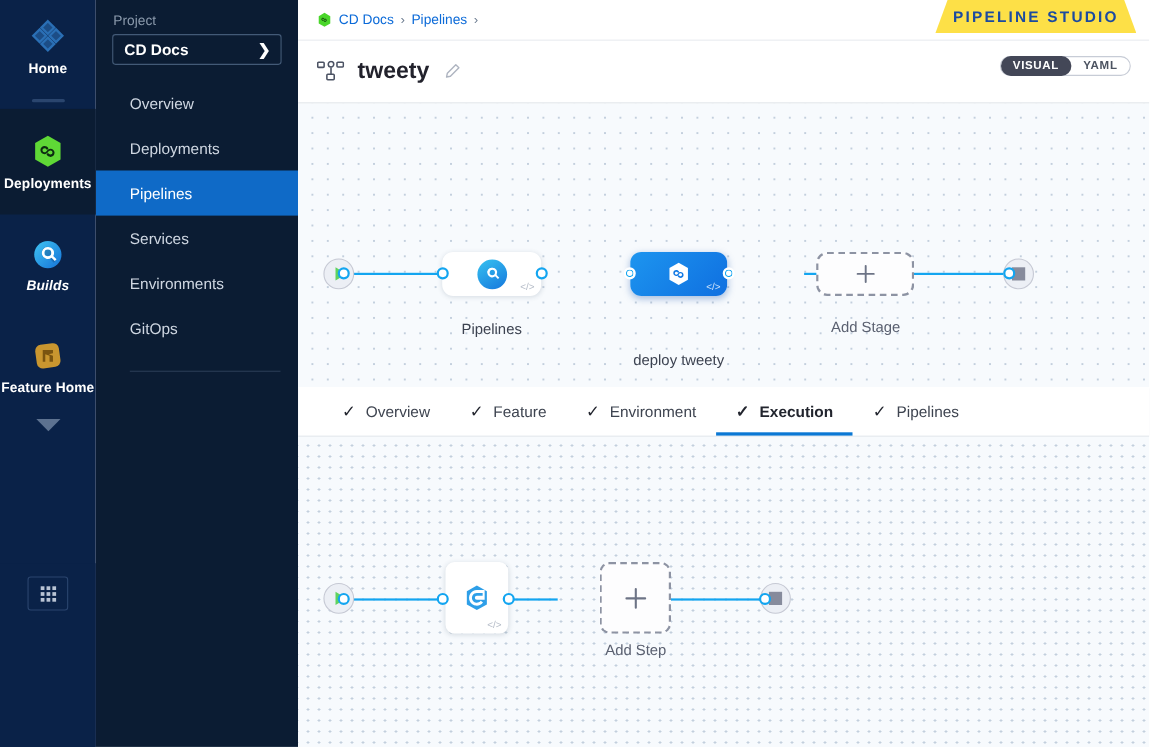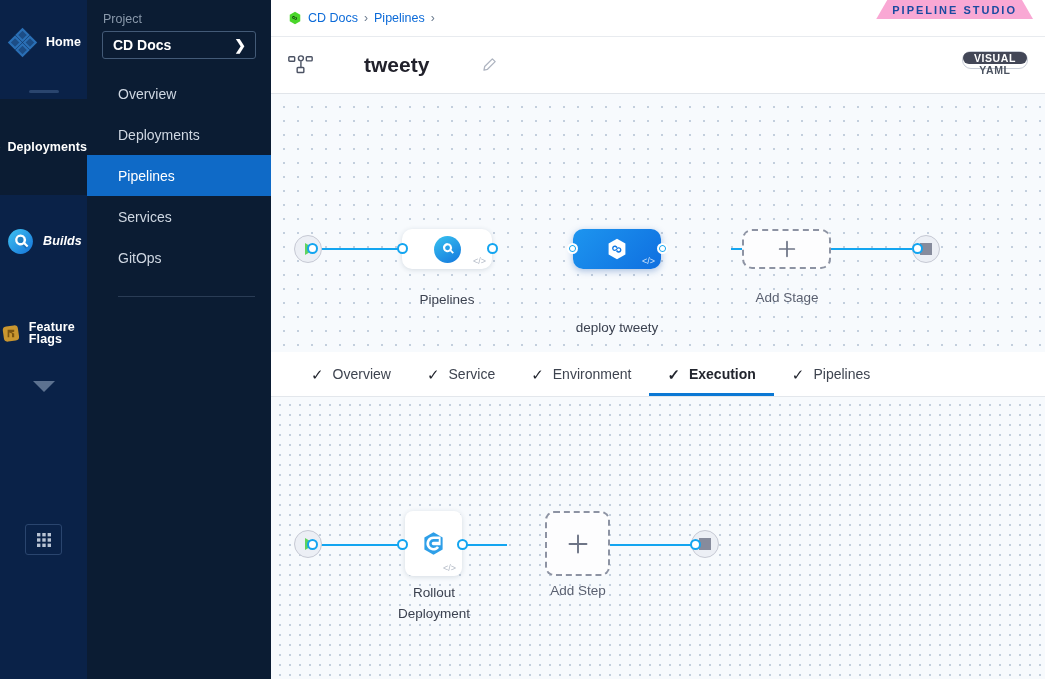--- a/index.html
+++ b/index.html
@@ -13,21 +13,21 @@
   
   .rail {
     width: 87px; height: 679px;
     background: #0a2248;
     display: flex; flex-direction: column; align-items: center;
     flex: 0 0 87px;
     position: relative;
   }
   .rail-item {
     width: 87px; height: 91px;
-    display: flex; flex-direction: row;
+    display: flex; flex-direction: column;
     align-items: center; justify-content: center;
     gap: 7px; cursor: pointer;
   }
   .rail-item.dark { background: #0b1c33; }
   .rail-label {
     color: #ffffff; font-size: 12.5px; font-weight: bold;
     letter-spacing: .1px; line-height: 1;
   }
   .rail-divider { width: 30px; height: 3px; background: #2a456e; border-radius: 2px; margin: 6px 0 6px; }
   .rail-caret {
@@ -78,40 +78,40 @@
   .main { flex: 1 1 auto; height: 679px; position: relative; background:#fff; overflow:hidden; }
 
   .breadcrumb-bar {
     height: 36px; display:flex; align-items:center; gap:6px;
     padding-left: 17px; background:#fff; position:relative; z-index:3;
   }
   .bc-link { color:#0b6ad8; font-size:12.5px; cursor:pointer; }
   .bc-sep { color:#6b7b8f; font-size:12px; }
 
   .studio-tab {
-    position:absolute; top:0; right:12px; height:19px;
-    background:#f9a8d4; color:#1b4aa0;
-    font-size:11px; font-weight:bold; letter-spacing:2px;
+    position:absolute; top:0; right:12px; height:30px;
+    background:#fde047; color:#1b4aa0;
+    font-size:14px; font-weight:bold; letter-spacing:2px;
     display:flex; align-items:center; justify-content:center;
     padding: 0 16px; z-index: 4;
     clip-path: polygon(11px 0, calc(100% - 11px) 0, 100% 100%, 0 100%);
   }
 
   .title-bar {
     height: 58px; border-top:1px solid #e8ebef; border-bottom:1px solid #e1e5ea;
     display:flex; align-items:center; padding-left:17px; background:#fff;
-    position:relative; z-index:3;gap:39px;
+    position:relative; z-index:3;
   }
   .pipeline-title { font-size:21px; font-weight:bold; color:#22222c; margin-left:12px; }
   .edit-pencil { margin-left:13px; cursor:pointer; display:flex; }
 
   .toggle {
     position:absolute; right:17px; top:14px;
     height:18px; display:flex; align-items:center;
-    border:1px solid #c7ccd6; border-radius:10px; background:#fff;flex-direction:column;
+    border:1px solid #c7ccd6; border-radius:10px; background:#fff;
   }
   .toggle-opt {
     height:18px; padding:0 11px; display:flex; align-items:center;
     font-size:10.5px; font-weight:bold; letter-spacing:.6px; color:#4c5361;
     border-radius:10px; cursor:pointer;
   }
   .toggle-opt.on { background:#434757; color:#ffffff; }
 
   
   .canvas {
@@ -232,21 +232,21 @@
         <path d="M20 11a7 7 0 1 0 4.3 12.5l3.9 3.9 2-2-3.9-3.9A7 7 0 0 0 20 11zm0 3a4 4 0 1 1 0 8 4 4 0 0 1 0-8z" fill="#ffffff"></path>
       </svg>
       <span class="rail-label">Builds</span>
     </div>
 
     <div class="rail-item" style="height:92px;">
       <svg width="31" height="31" viewBox="0 0 40 40">
         <rect x="6" y="6" width="28" height="28" rx="7" fill="#c9962f" transform="rotate(-8 20 20)"></rect>
         <path d="M14 13h12v4l-5 1 5 2v7h-4v-7l-5-2v9h-3z" fill="#7a5410"></path>
       </svg>
-      <span class="rail-label">Feature Flags</span>
+      <span class="rail-label">Feature Home</span>
     </div>
 
     <div class="rail-caret"></div>
 
     <div class="rail-bottom-band"></div>
     <div class="rail-bottom-inner" style="top:518px;">
       <div class="rail-grid-btn">
         <svg width="16" height="16" viewBox="0 0 16 16">
           <g fill="#b9c4d4">
             <rect x="1" y="1" width="3.4" height="3.4"></rect>
@@ -279,20 +279,23 @@
       <div class="nav-item">
         <span>Deployments</span>
       </div>
       <div class="nav-item active">
         <span>Pipelines</span>
       </div>
       <div class="nav-item">
         <span>Services</span>
       </div>
       <div class="nav-item">
+        <span>Environments</span>
+      </div>
+      <div class="nav-item">
         <span>GitOps</span>
       </div>
     </div>
 
     <div class="nav-sep"></div>
 
   </div>
 
   <div class="main">
 
@@ -381,21 +384,21 @@
       </div>
     </div>
 
     <div class="tabstrip">
       <div class="tab">
         <span class="tick">✓</span>
         <span>Overview</span>
       </div>
       <div class="tab">
         <span class="tick">✓</span>
-        <span>Service</span>
+        <span>Feature</span>
       </div>
       <div class="tab">
         <span class="tick">✓</span>
         <span>Environment</span>
       </div>
       <div class="tab active">
         <span class="tick">✓</span>
         <span>Execution</span>
       </div>
       <div class="tab">
@@ -417,24 +420,20 @@
 
       <div class="stage-node" style="left:134px; top:115px; width:57px; height:65px; border-radius:8px;">
         <svg width="27" height="27" viewBox="0 0 40 40">
           <path d="M20 3.5 L33.5 11.2 L33.5 28.8 L20 36.5 L6.5 28.8 L6.5 11.2 Z" fill="#2e9fe8"></path>
           <path d="M20 9.5a10.5 10.5 0 1 0 8.3 16.9l-3.1-2.4A6.6 6.6 0 1 1 20 13.4h7.8v3.9H20a2.7 2.7 0 1 0 0 5.4h10.5V9.5z" fill="#ffffff"></path>
         </svg>
         <span class="code-badge">&lt;/&gt;</span>
       </div>
       <div class="port" style="left:126px; top:143px;"></div>
       <div class="port" style="left:186px; top:143px;"></div>
-      <div class="node-caption" style="left:102px; top:186px; width:122px;">
-        <div>Rollout</div>
-        <div>Deployment</div>
-      </div>
 
       <div class="dashed-node" style="left:274px; top:115px; width:65px; height:65px; border-radius:9px;">
         <svg width="24" height="24" viewBox="0 0 24 24">
           <path d="M12 3.5 V20.5 M3.5 12 H20.5" stroke="#6d7486" stroke-width="1.9" stroke-linecap="round"></path>
         </svg>
       </div>
       <div class="node-caption muted" style="left:246px; top:184px; width:122px;">Add Step</div>
 
       <div class="port" style="left:419px; top:143px;"></div>
       <div class="terminal" style="left:420px; top:134px;">

